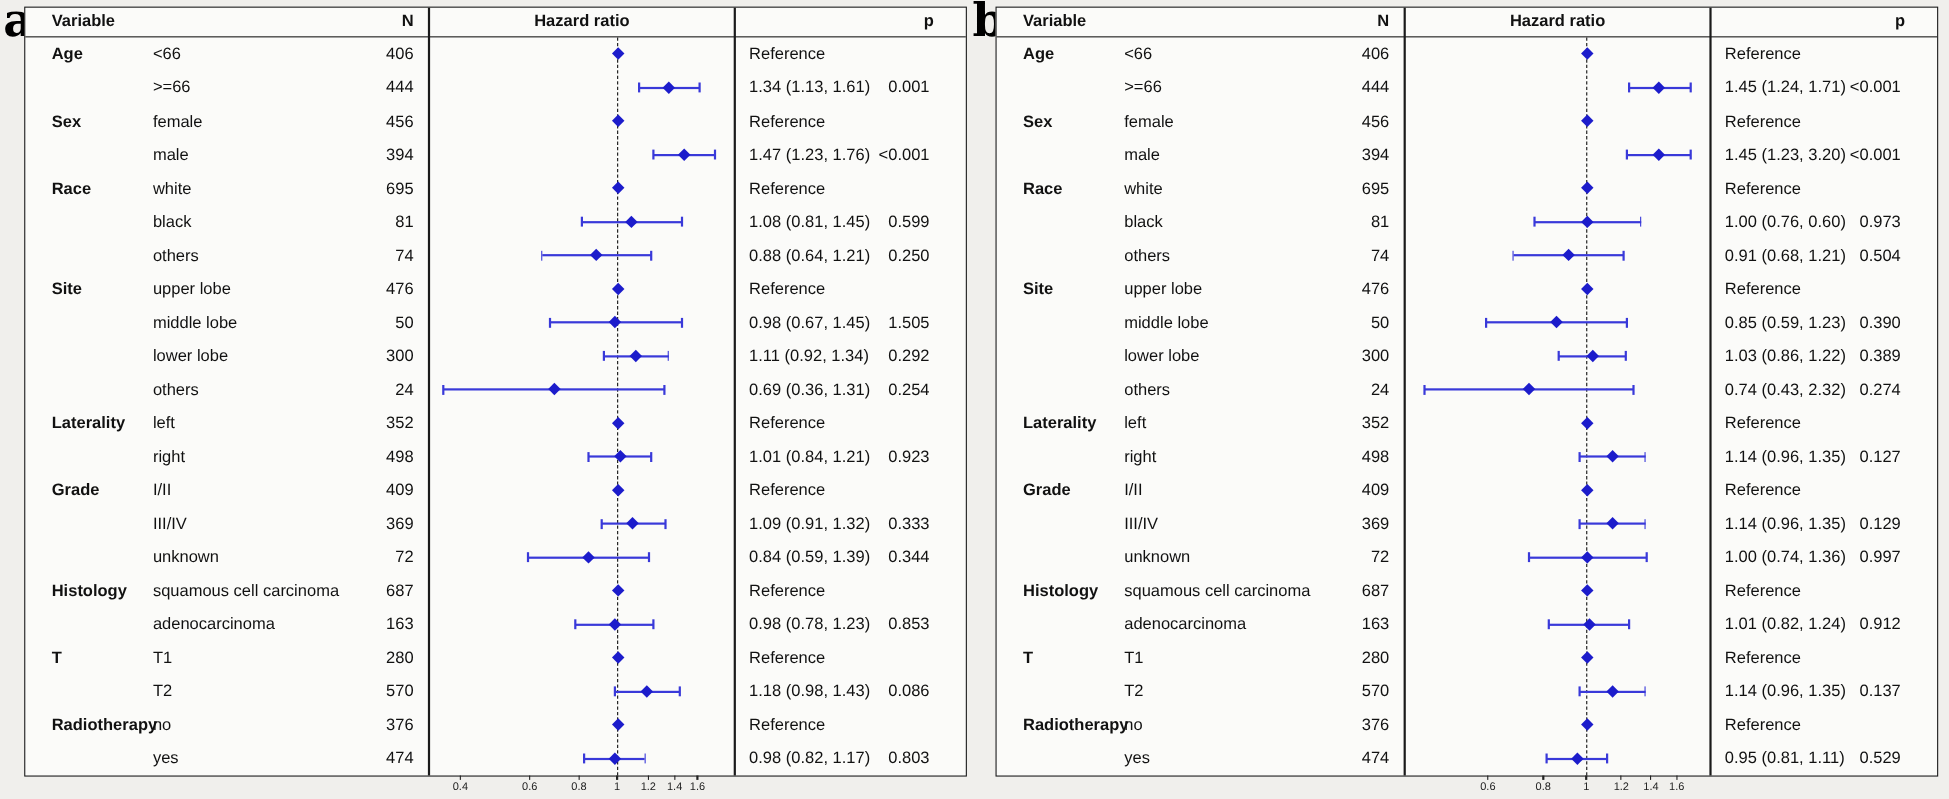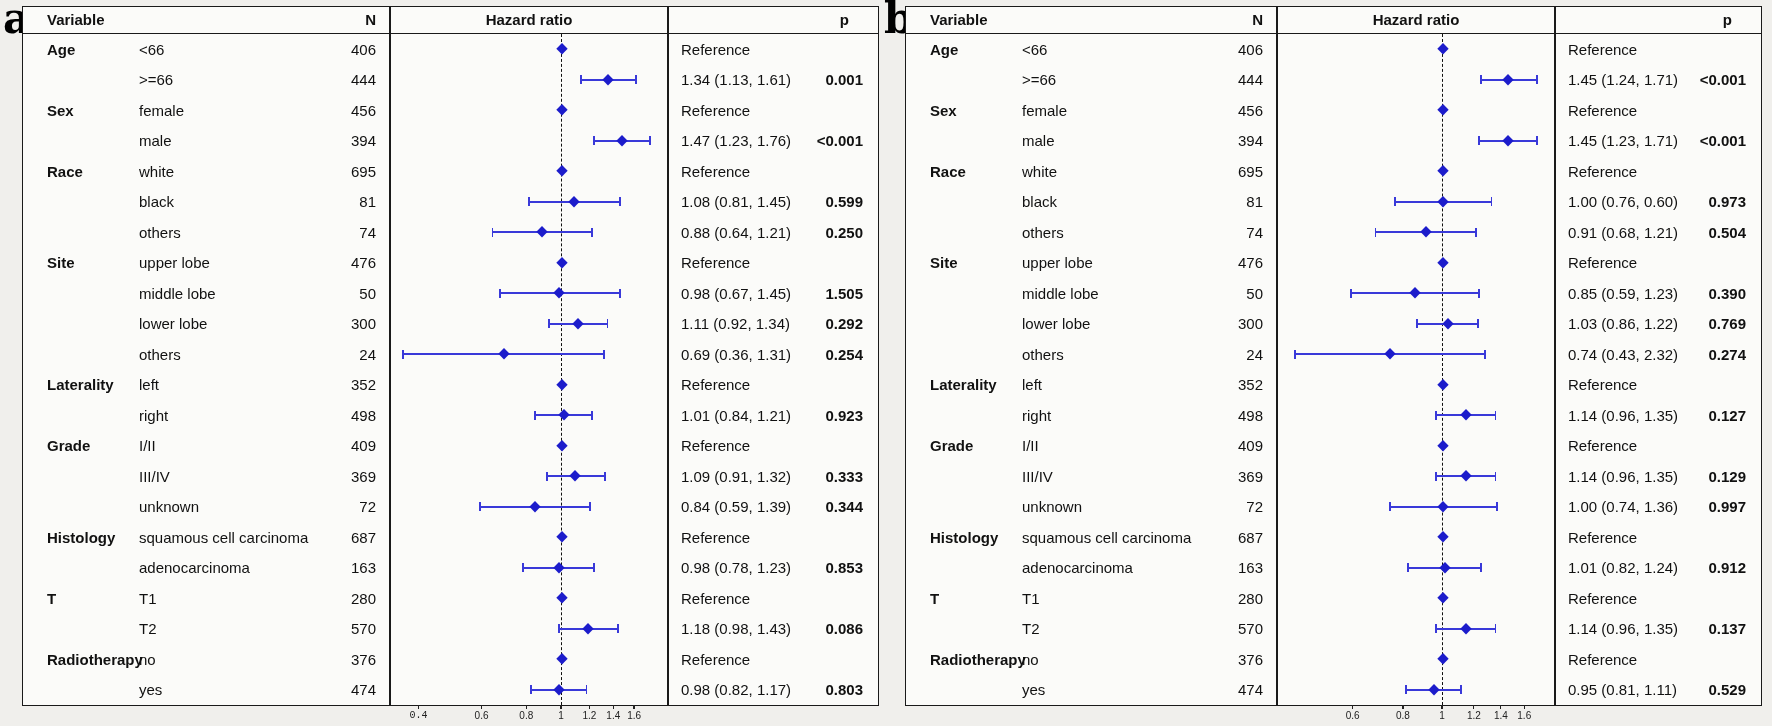--- a/index.html
+++ b/index.html
@@ -31,21 +31,21 @@
   .h-n{text-align:right;}
   .h-hr{text-align:center;}
   .h-p{right:29px;}
   .rows{position:absolute;left:0;top:27px;right:0;bottom:0;display:flex;flex-direction:column;}
   .row{position:relative;flex:1 1 auto;}
   .cell{position:absolute;top:0;bottom:0;display:flex;align-items:center;font-size:15px;white-space:nowrap;}
   .c-var{left:24px;font-weight:bold;}
   .c-lvl{left:116px;}
   .c-n{justify-content:flex-end;}
   .c-est{}
-  .c-p{right:15px;font-weight:bold;}
+  .c-p{right:33px;}
   .vline{position:absolute;top:0;bottom:0;width:1.5px;background:var(--border,#1a1a1a);}
   .dashline{position:absolute;top:27px;bottom:0;width:0;border-left:1.6px dashed var(--refline,#111);}
   .marker-wrap{position:absolute;inset:0;}
   .ci-line{position:absolute;height:2px;background:var(--ci,#3939d9);top:50%;margin-top:-1px;}
   .ci-cap{position:absolute;width:1.8px;height:9px;background:var(--ci,#3939d9);top:50%;margin-top:-4.5px;}
   .diamond{
     position:absolute;width:8.4px;height:8.4px;background:var(--marker,#1c1ccb);
     top:50%;transform:translate(-50%,-50%) rotate(45deg);
   }
   .axis{position:absolute;left:0;top:698.5px;width:100%;height:26px;}
@@ -324,21 +324,21 @@
             <div class="ci-cap" style="left: 562.514px;"></div>
             <div class="diamond" style="left: 535.858px;"></div>
           </div>
           <span class="cell c-est" style="left: 658px;">0.98 (0.82, 1.17)</span>
           <span class="cell c-p">0.803</span>
         </div>
       </div>
   </div>
   <div class="axis">
       <div class="tick-mark" style="left: 395.917px;"></div>
-      <div class="tick-label" style="left: 396.517px; font-family: Liberation Mono, monospace;">0.4</div>
+      <div class="tick-label" style="left: 396.517px;">0.4</div>
       <div class="tick-mark" style="left: 458.967px;"></div>
       <div class="tick-label" style="left: 459.567px;">0.6</div>
       <div class="tick-mark" style="left: 503.701px;"></div>
       <div class="tick-label" style="left: 504.301px;">0.8</div>
       <div class="tick-mark" style="left: 538.4px;"></div>
       <div class="tick-label" style="left: 539px;">1</div>
       <div class="tick-mark" style="left: 566.751px;"></div>
       <div class="tick-label" style="left: 567.351px;">1.2</div>
       <div class="tick-mark" style="left: 590.721px;"></div>
       <div class="tick-label" style="left: 591.321px;">1.4</div>
@@ -396,21 +396,21 @@
         <div class="row">
           <span class="cell c-var"></span>
           <span class="cell c-lvl">male</span>
           <span class="cell c-n" style="left: 230px; width: 127px;">394</span>
           <div class="marker-wrap">
             <div class="ci-line" style="left: 573.227px; width: 57.6589px;"></div>
             <div class="ci-cap" style="left: 572.327px;"></div>
             <div class="ci-cap" style="left: 629.986px;"></div>
             <div class="diamond" style="left: 602.024px;"></div>
           </div>
-          <span class="cell c-est" style="left: 662px;">1.45 (1.23, 1.71)</span>
+          <span class="cell c-est" style="left: 662px;">1.45 (1.23, 3.20)</span>
           <span class="cell c-p">&lt;0.001</span>
         </div>
         <div class="row">
           <span class="cell c-var">Race</span>
           <span class="cell c-lvl">white</span>
           <span class="cell c-n" style="left: 230px; width: 127px;">695</span>
           <div class="marker-wrap">
             <div class="diamond" style="left: 537px;"></div>
           </div>
           <span class="cell c-est" style="left: 662px;">Reference</span>
@@ -469,21 +469,21 @@
           <span class="cell c-var"></span>
           <span class="cell c-lvl">lower lobe</span>
           <span class="cell c-n" style="left: 230px; width: 127px;">300</span>
           <div class="marker-wrap">
             <div class="ci-line" style="left: 510.606px; width: 61.1929px;"></div>
             <div class="ci-cap" style="left: 509.706px;"></div>
             <div class="ci-cap" style="left: 570.899px;"></div>
             <div class="diamond" style="left: 542.173px;"></div>
           </div>
           <span class="cell c-est" style="left: 662px;">1.03 (0.86, 1.22)</span>
-          <span class="cell c-p">0.769</span>
+          <span class="cell c-p">0.389</span>
         </div>
         <div class="row">
           <span class="cell c-var"></span>
           <span class="cell c-lvl">others</span>
           <span class="cell c-n" style="left: 230px; width: 127px;">24</span>
           <div class="marker-wrap">
             <div class="ci-line" style="left: 389.305px; width: 189.523px;"></div>
             <div class="ci-cap" style="left: 388.405px;"></div>
             <div class="ci-cap" style="left: 577.928px;"></div>
             <div class="diamond" style="left: 484.307px;"></div>

